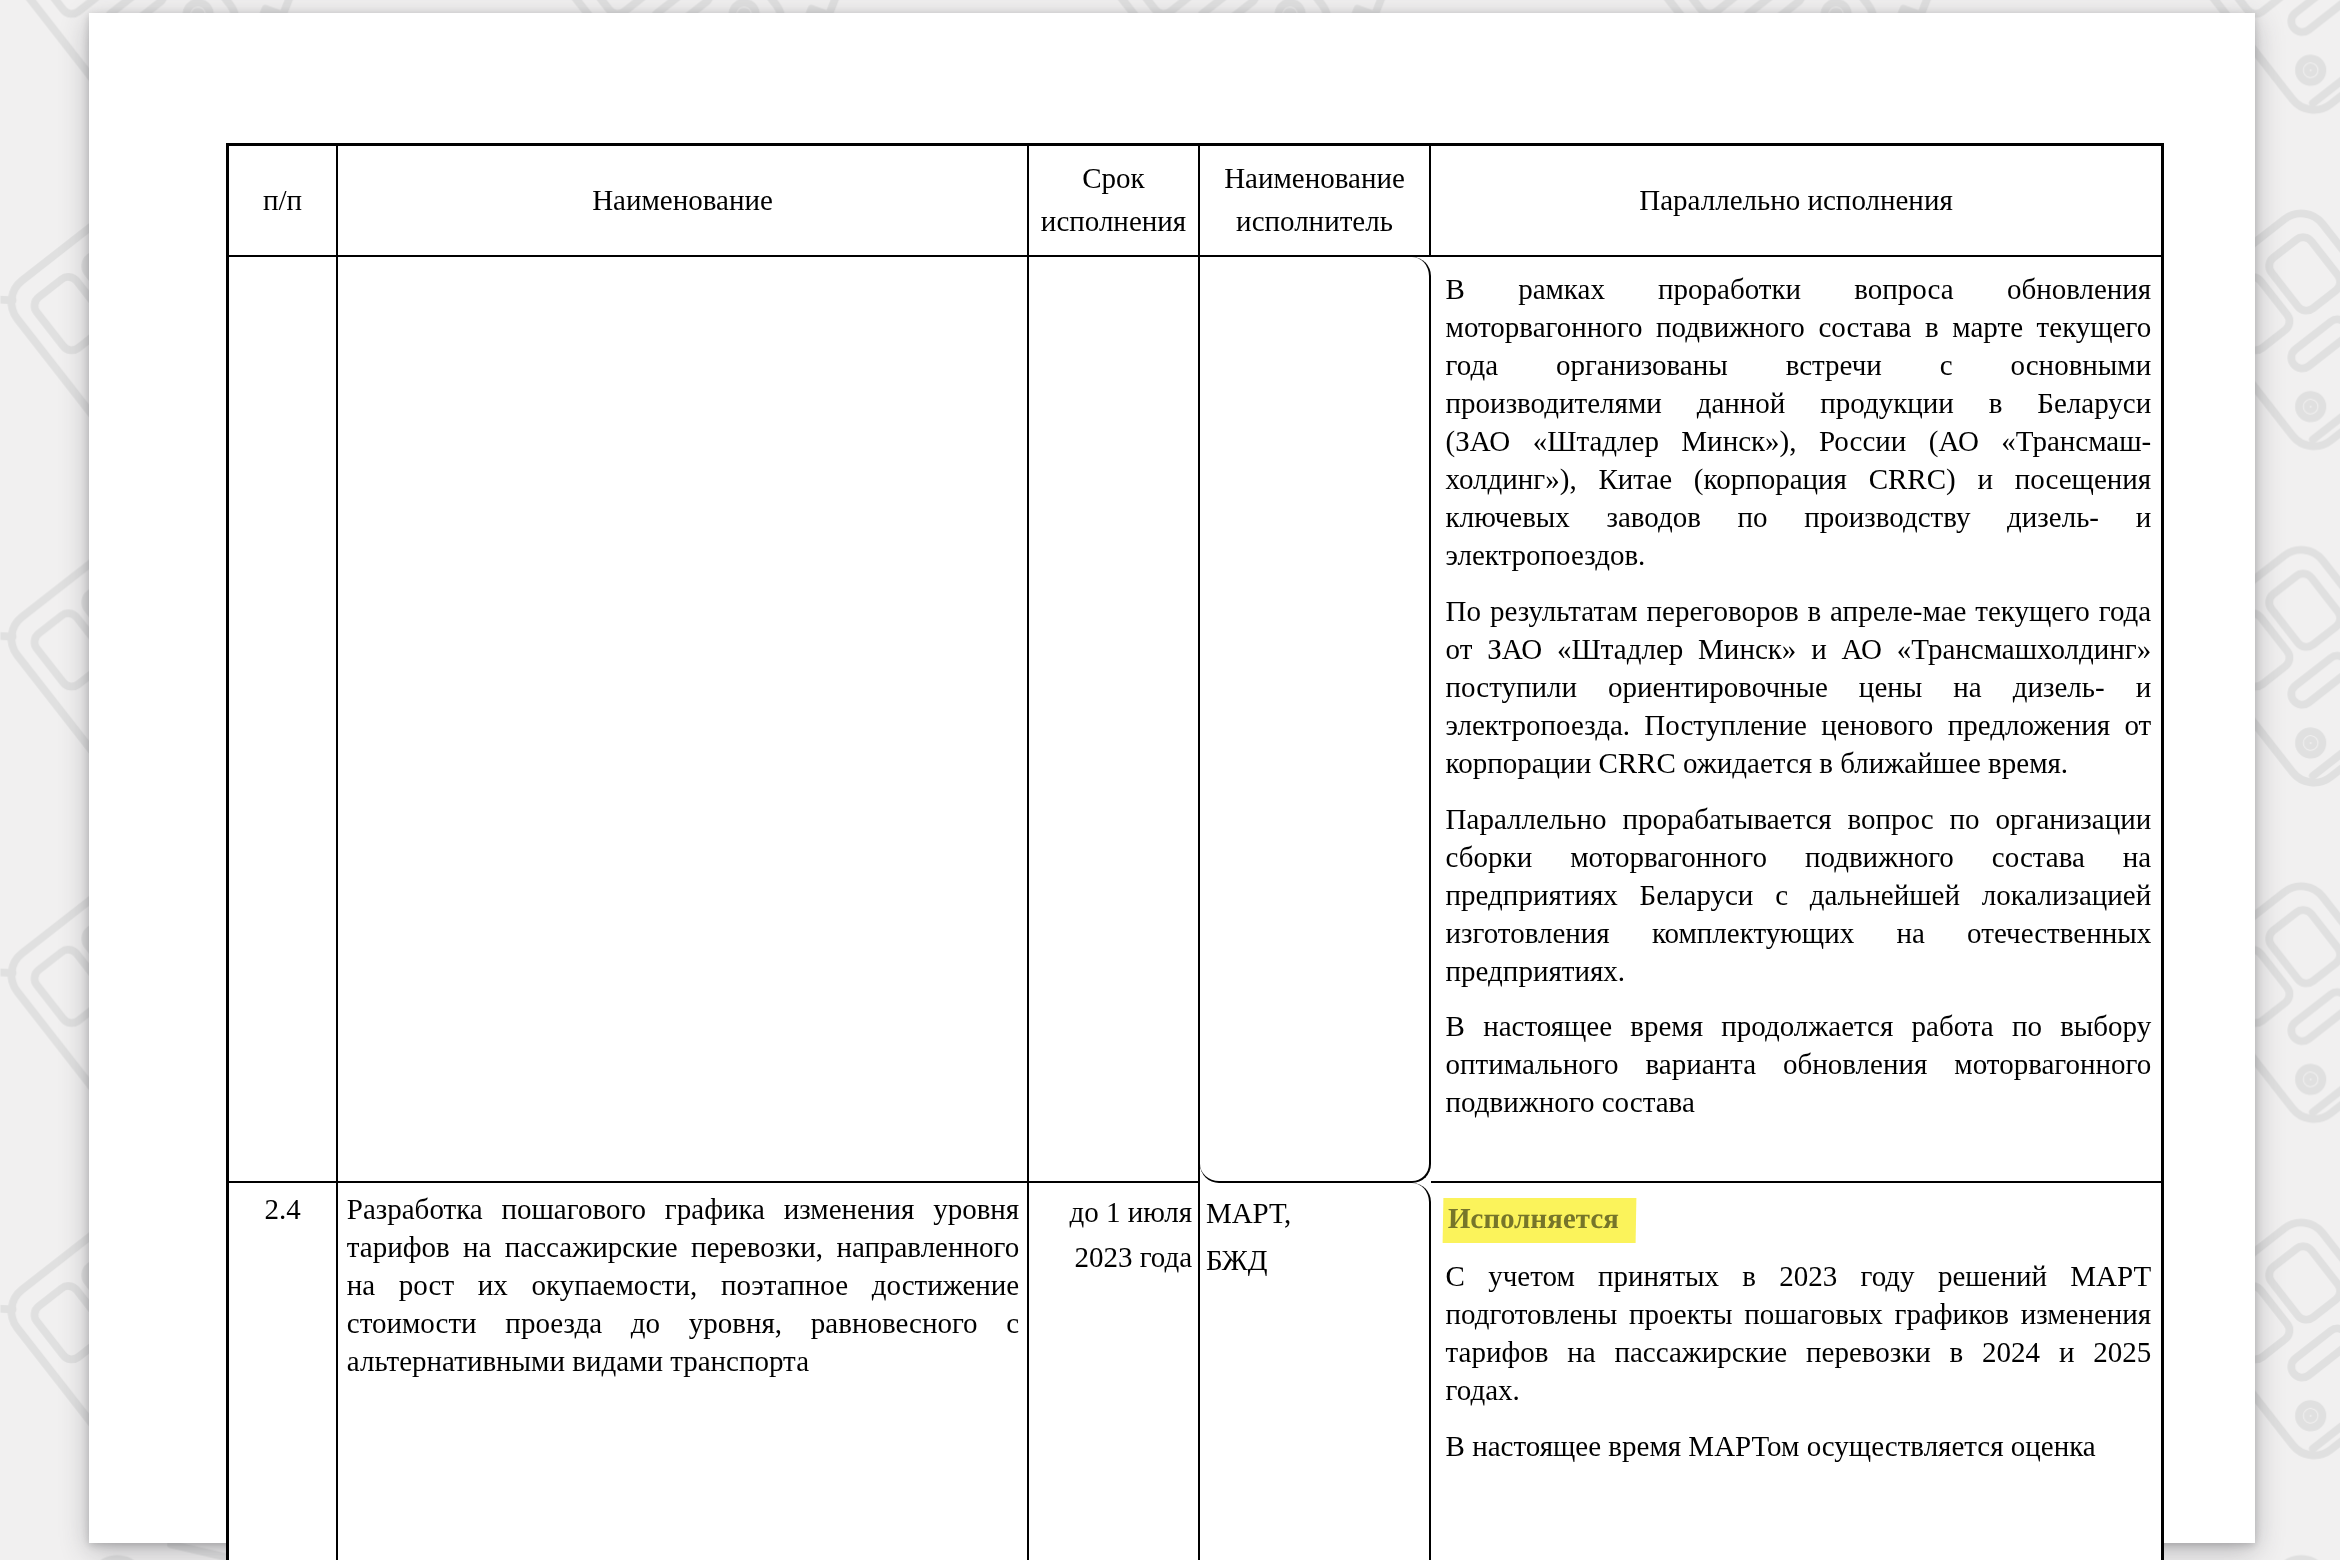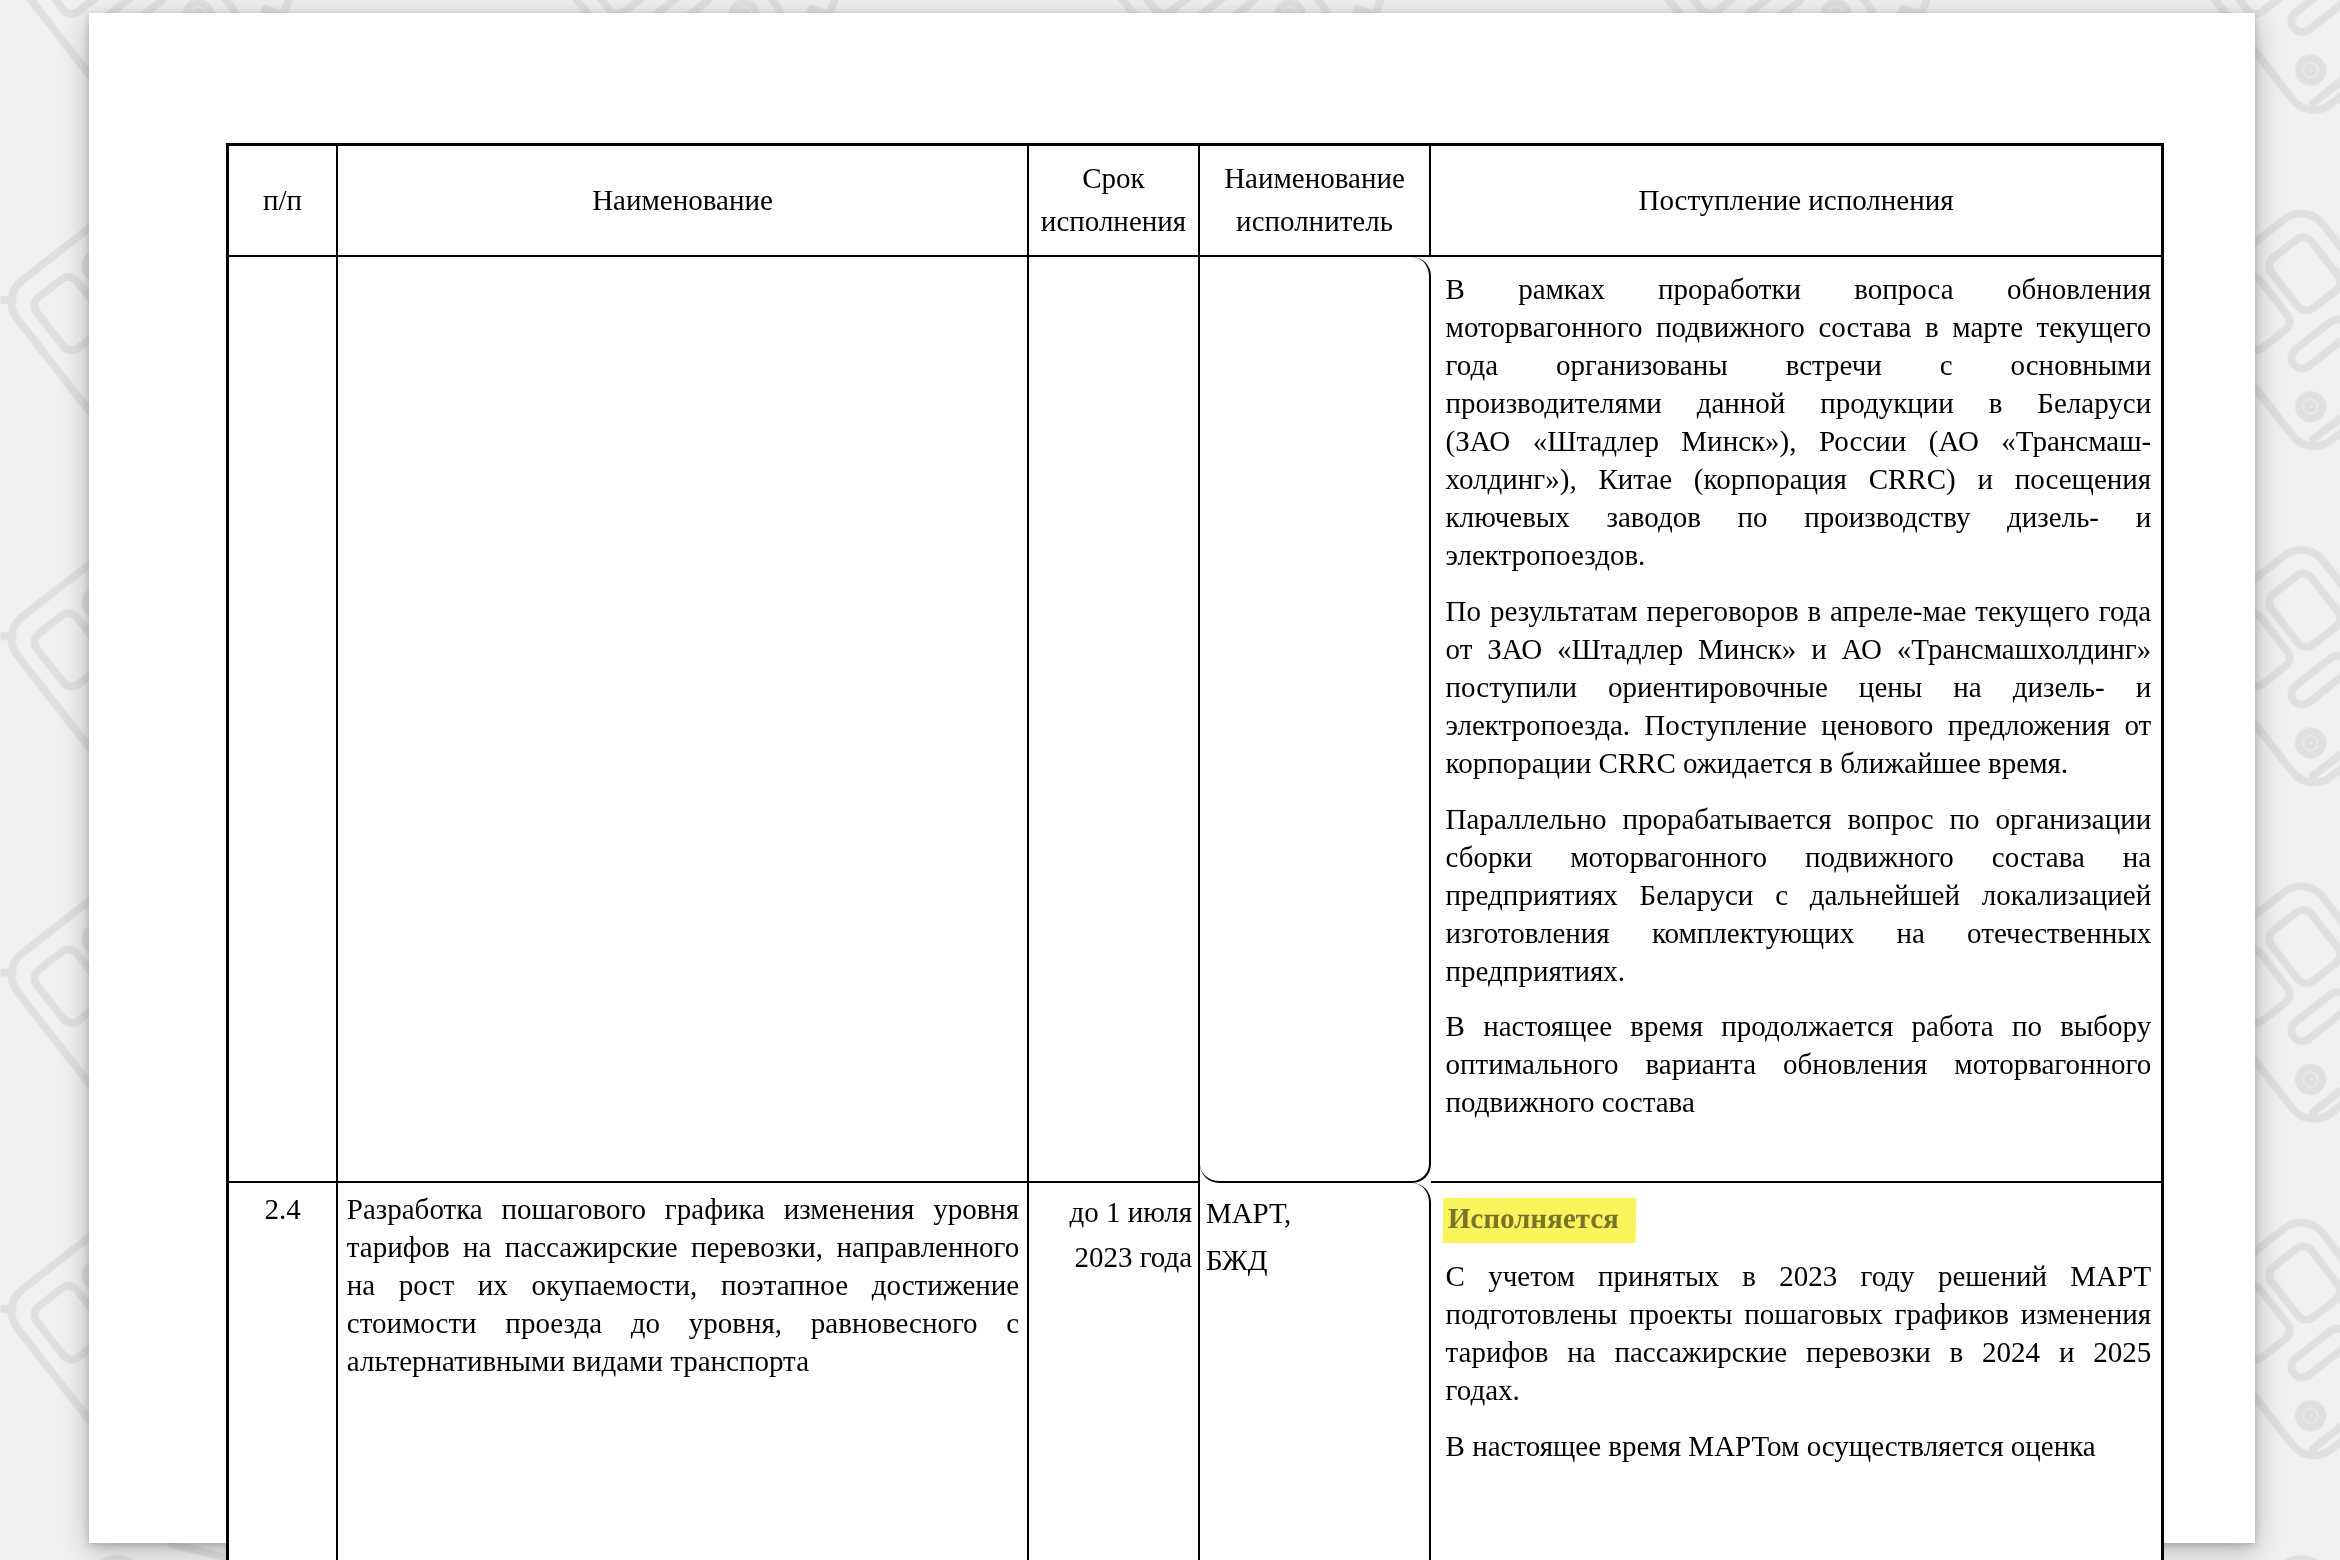--- a/index.html
+++ b/index.html
@@ -81,21 +81,21 @@
 </svg>
 
 <div class="page">
 
   <div class="doc-table">
 
     <div class="cell th c1 r1">п/п</div>
     <div class="cell th c2 r1">Наименование</div>
     <div class="cell th c3 r1">Срок исполнения</div>
     <div class="cell th c4 r1">Наименование исполнитель</div>
-    <div class="cell th c5 r1">Поступление исполнения</div>
+    <div class="cell th c5 r1">Параллельно исполнения</div>
 
     <div class="cell cell-num c1 r2"></div>
     <div class="cell cell-name c2 r2"></div>
     <div class="cell cell-deadline c3 r2"></div>
     <div class="cell cell-executor c4 r2"></div>
     <div class="cell cell-monitoring c5 r2">
         <p class="para">В рамках проработки вопроса обновления моторвагонного подвижного состава в марте текущего года организованы встречи с основными производителями данной продукции в Беларуси (ЗАО&nbsp;«Штадлер Минск»), России (АО&nbsp;«Трансмаш­холдинг»), Китае (корпорация CRRC) и посещения ключевых заводов по производству дизель- и электропоездов.</p>
         <p class="para">По результатам переговоров в апреле-мае текущего года от ЗАО&nbsp;«Штадлер Минск» и АО&nbsp;«Трансмашхолдинг» поступили ориентировочные цены на дизель- и электропоезда. Поступление ценового предложения от корпорации CRRC ожидается в ближайшее время.</p>
         <p class="para">Параллельно прорабатывается вопрос по организации сборки моторвагонного подвижного состава на предприятиях Беларуси с дальнейшей локализацией изготовления комплектующих на отечественных предприятиях.</p>
         <p class="para">В настоящее время продолжается работа по выбору оптимального варианта обновления моторвагонного подвижного состава</p>

